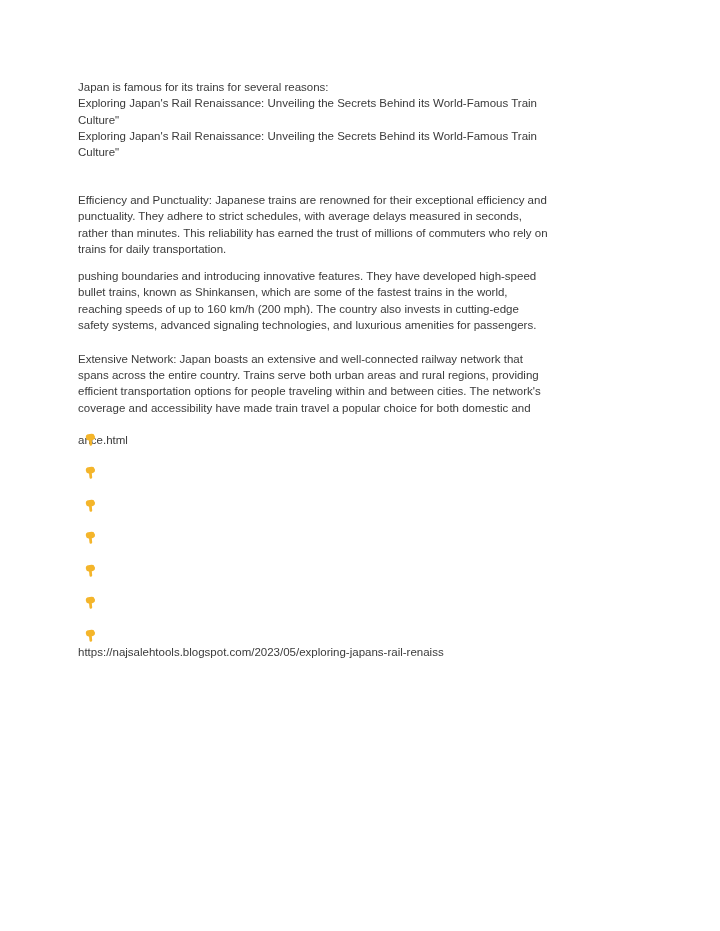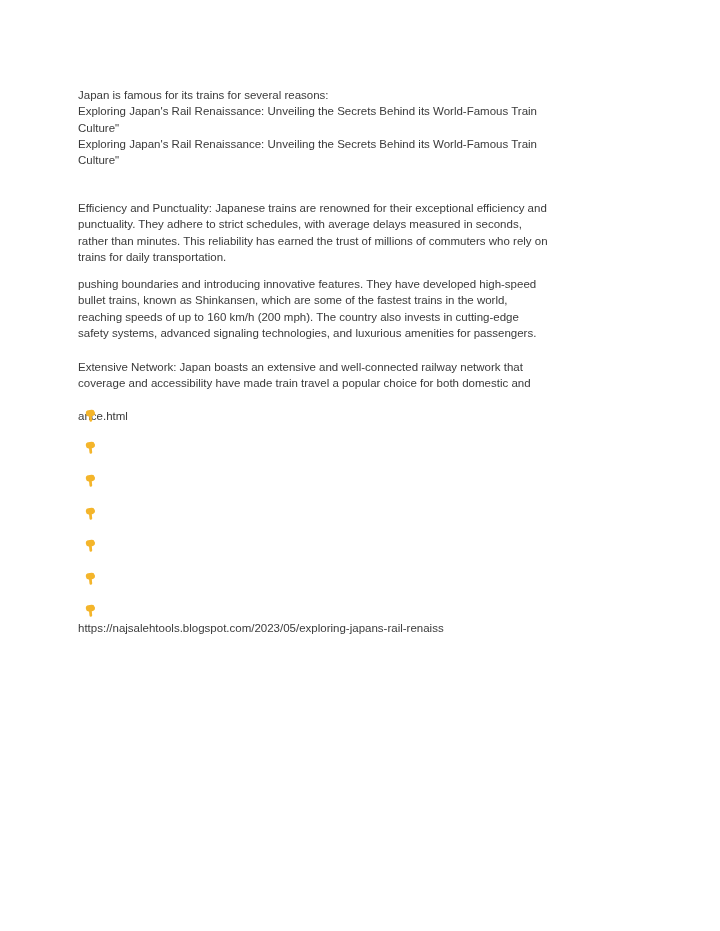--- a/index.html
+++ b/index.html
@@ -11,21 +11,20 @@
     width: 720px;
     height: 931px;
     position: relative;
     overflow: hidden;
     font-family: "Liberation Sans", "DejaVu Sans", sans-serif;
   }
   .page {
     position: absolute;
     inset: 0;
     background: #ffffff;
-    margin-top: 8px;
   }
   .content {
     position: absolute;
     left: 78px;
     top: 79px;
     width: 540px;
     color: #3a3a3a;
     font-size: 11.5px;
     line-height: 16.3px;
   }
@@ -77,20 +76,22 @@
 
     <div class="para p-technology">
       <div class="line">pushing boundaries and introducing innovative features. They have developed high-speed</div>
       <div class="line">bullet trains, known as Shinkansen, which are some of the fastest trains in the world,</div>
       <div class="line">reaching speeds of up to 160 km/h (200 mph). The country also invests in cutting-edge</div>
       <div class="line">safety systems, advanced signaling technologies, and luxurious amenities for passengers.</div>
     </div>
 
     <div class="para p-network">
       <div class="line">Extensive Network: Japan boasts an extensive and well-connected railway network that</div>
+      <div class="line">spans across the entire country. Trains serve both urban areas and rural regions, providing</div>
+      <div class="line">efficient transportation options for people traveling within and between cities. The network's</div>
       <div class="line">coverage and accessibility have made train travel a popular choice for both domestic and</div>
       <div class="line"><span class="icons-row">
   <span class="pd-icon"><svg viewBox="0 0 16 16" aria-hidden="true">
                 <rect class="hand" x="2.6" y="1.2" width="10.8" height="7.8" rx="3.4"></rect>
                 <rect class="hand" x="6.1" y="5.2" width="3.4" height="10.4" rx="1.7"></rect>
                 <rect class="hand" x="10.6" y="3.4" width="3.0" height="4.2" rx="1.5"></rect>
               </svg></span>
 
   <span class="pd-icon"><svg viewBox="0 0 16 16" aria-hidden="true">
                 <rect class="hand" x="2.6" y="1.2" width="10.8" height="7.8" rx="3.4"></rect>

